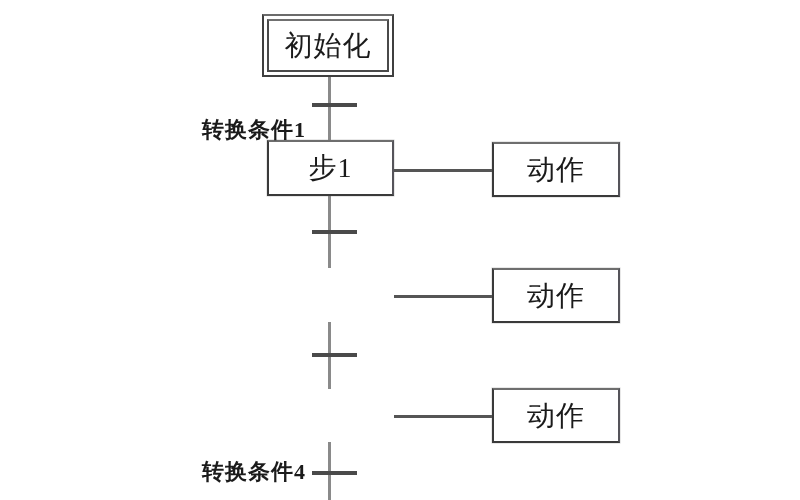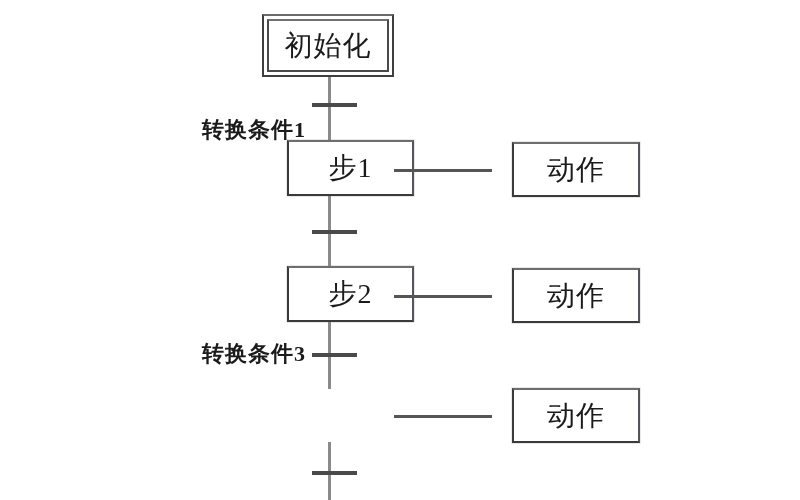--- a/index.html
+++ b/index.html
@@ -30,21 +30,20 @@
     align-items: center;
     justify-content: center;
   }
 
   
   .box {
     border: 2px solid #3a3a3a;
     border-top-color: #6e6e6e;
     border-right-color: #55545a;
     box-shadow: 0 0 0 0.5px rgba(120,120,120,0.35);
-    margin-left: 20px;
   }
 
   
   .box-double {
     border: 2px solid #3f3f3f;
     border-top-color: #6b6b6b;
     padding: 3px;
     background: #ffffff;
   }
   .box-double .inner {
@@ -117,36 +116,33 @@
   </div>
 
   <div class="node box" style="left:267px; top:140px; width:127px; height:56px;">
     <span class="label">步1</span>
   </div>
   <div class="hline" style="left:394px; top:169px; width:98px;"></div>
   <div class="node box" style="left:492px; top:142px; width:128px; height:55px;">
     <span class="label">动作</span>
   </div>
 
-  <div class="node box" style="left:267px; top:266px; width:127px; height:56px;">
-    <span class="label">步2</span>
-  </div>
   <div class="hline" style="left:394px; top:295px; width:98px;"></div>
   <div class="node box" style="left:492px; top:268px; width:128px; height:55px;">
     <span class="label">动作</span>
   </div>
 
   <div class="hline" style="left:394px; top:415px; width:98px;"></div>
   <div class="node box" style="left:492px; top:388px; width:128px; height:55px;">
     <span class="label">动作</span>
   </div>
 
   <div class="tick" style="left:312px; top:103px; width:45px;"></div>
   <div class="trans-label" style="left:166px; top:93px; width:140px;margin-top:26px;">转换条件1</div>
 
   <div class="tick" style="left:312px; top:230px; width:45px;"></div>
 
   <div class="tick" style="left:312px; top:353px; width:45px;"></div>
-  <div class="trans-label" style="left:166px; top:343px; width:140px;">转换条件3</div>
 
   <div class="tick" style="left:312px; top:471px; width:45px;"></div>
+  <div class="trans-label" style="left:166px; top:461px; width:140px;">转换条件4</div>
 
 </div>
 
 </body></html>

